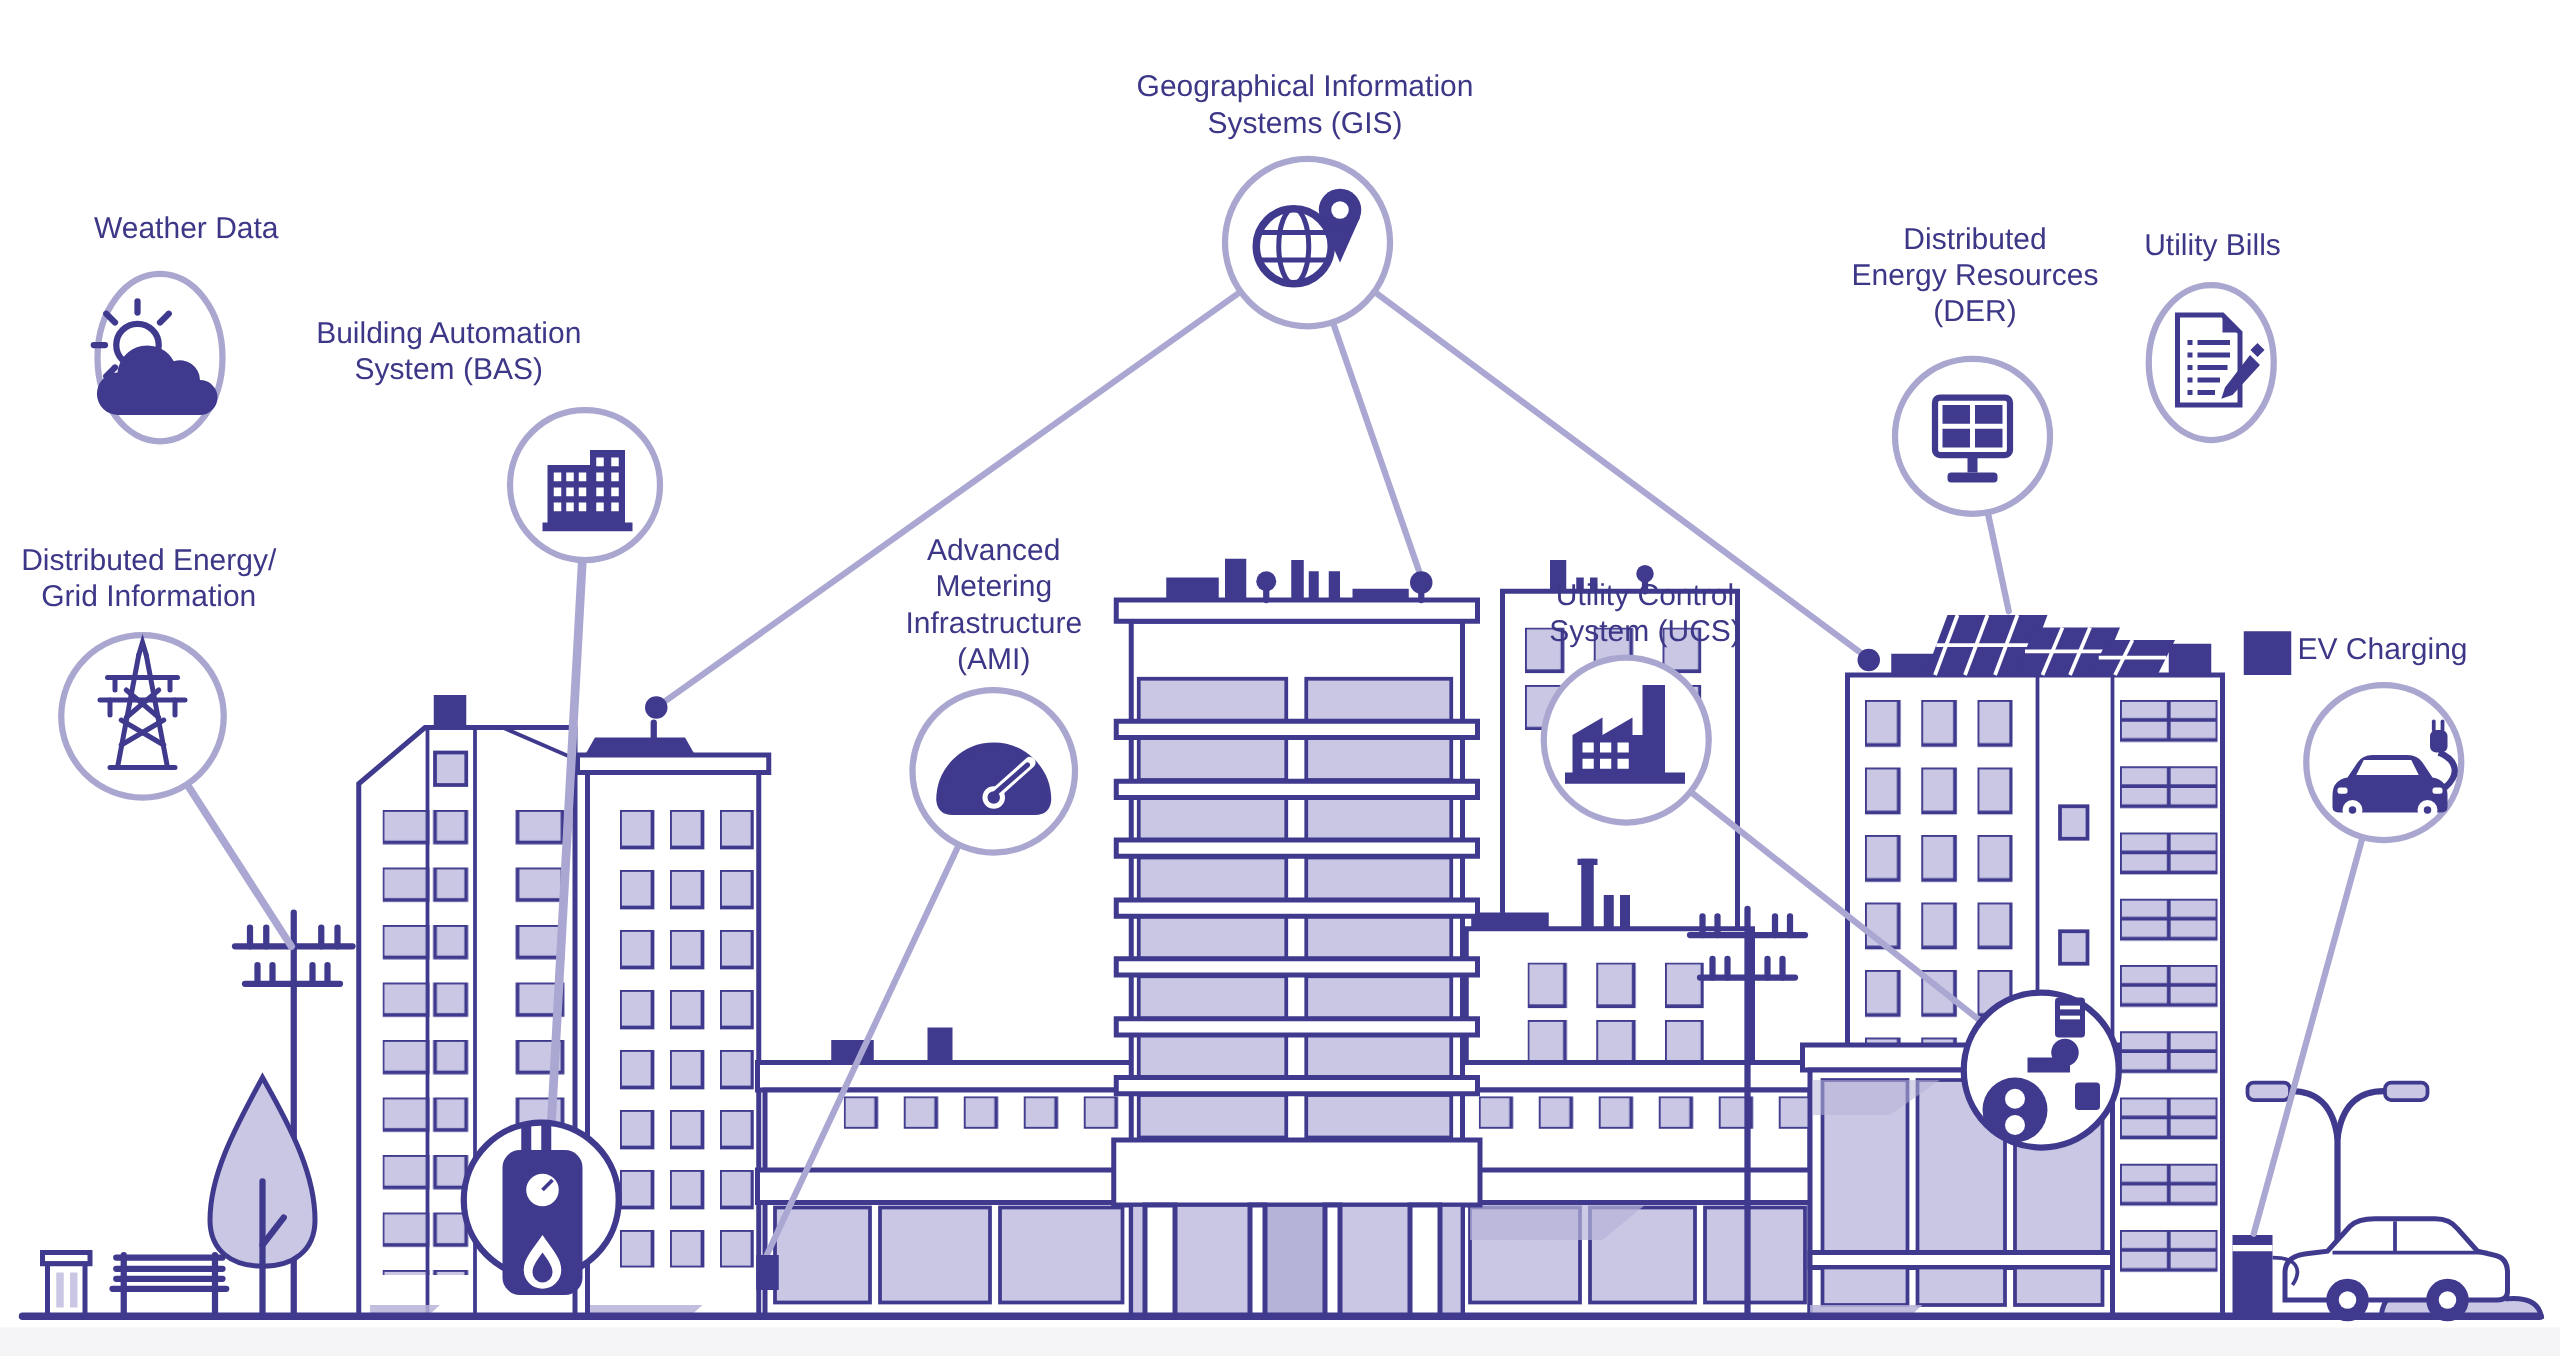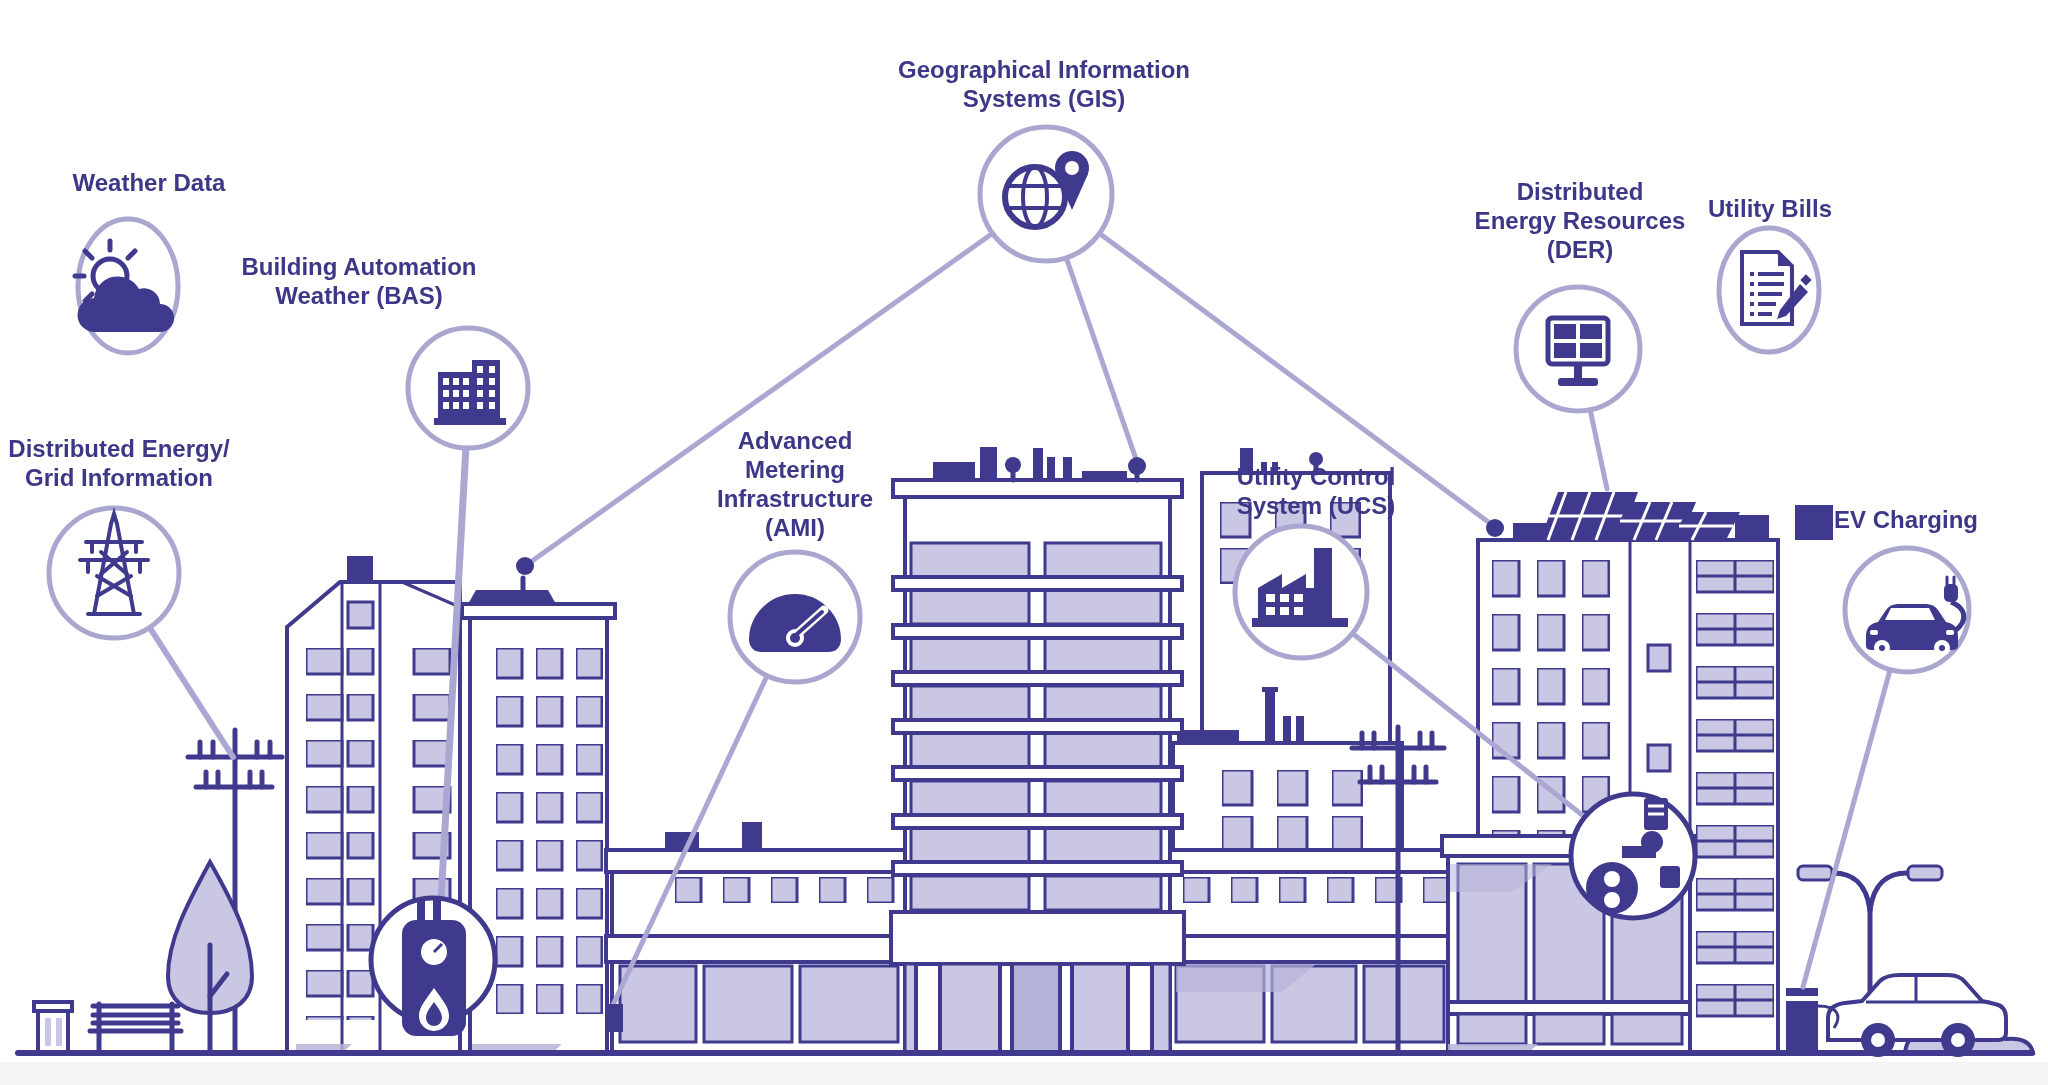--- a/index.html
+++ b/index.html
@@ -1,19 +1,19 @@
 <!DOCTYPE html>
 <html style="--ink: #3f3a8d; --text: #3d3787; --glass: #c9c7e4; --circle_stroke: #a9a6d0; --connector: #aaa7d2; --shadow: #b6b3d8; --background: #ffffff; --footer_strip: #f5f5f7;"><head>
 <meta charset="utf-8">
 <style>
   html,body{margin:0;padding:0;background:#fff;}
   .stage{position:relative;width:2048px;height:1085px;background:var(--background,#fff);
          overflow:hidden;font-family:"Liberation Sans",sans-serif;}
   .stage svg{position:absolute;left:0;top:0;}
-  .lbl{position:absolute;transform:translateX(-50%);text-align:center;font-weight:bold;
+  .lbl{position:absolute;transform:translateX(-50%);text-align:center;font-weight:normal;
        font-size:24px;line-height:29px;color:var(--text,#3d3787);white-space:nowrap;}
   
   .s-ink{stroke:var(--ink);}  .f-ink{fill:var(--ink);}
   .f-w{fill:#ffffff;}         .f-g{fill:var(--glass);}
   .nf{fill:none;}
   .s-conn{stroke:var(--connector);stroke-linecap:round;}
   .f-sh{fill:var(--shadow);}
   .wall{fill:#fff;stroke:var(--ink);stroke-width:4;}
   .win{fill:var(--glass);stroke:var(--ink);stroke-width:3;}
   .slab{fill:#fff;stroke:var(--ink);stroke-width:4;}
@@ -483,21 +483,21 @@
       <path d="M1951,602 C1966,608 1968,620 1956,630" class="nf s-ink" stroke-width="5"></path>
     </g>
   </g>
 </svg>
 
 <div class="lbl" style="left:127px;top:168px;margin-left:22px;">
   <div>Weather Data</div>
 </div>
 <div class="lbl" style="left:359px;top:252px;">
   <div>Building Automation</div>
-      <div>Weather (BAS)</div>
+      <div>System (BAS)</div>
 </div>
 <div class="lbl" style="left:119px;top:434px;">
   <div>Distributed Energy/</div>
       <div>Grid Information</div>
 </div>
 <div class="lbl" style="left:1044px;top:55px;">
   <div>Geographical Information</div>
       <div>Systems (GIS)</div>
 </div>
 <div class="lbl" style="left:795px;top:426px;">
@@ -508,20 +508,20 @@
 </div>
 <div class="lbl" style="left:1316px;top:462px;">
   <div>Utility Control</div>
       <div>System (UCS)</div>
 </div>
 <div class="lbl" style="left:1580px;top:177px;">
   <div>Distributed</div>
       <div>Energy Resources</div>
   <div>(DER)</div>
 </div>
-<div class="lbl" style="left:1770px;top:182px;margin-top:12px;">
+<div class="lbl" style="left:1770px;top:182px;">
   <div>Utility Bills</div>
 </div>
 <div class="lbl" style="left:1906px;top:505px;">
   <div>EV Charging</div>
 </div>
 
 </div>
 
 </body></html>

